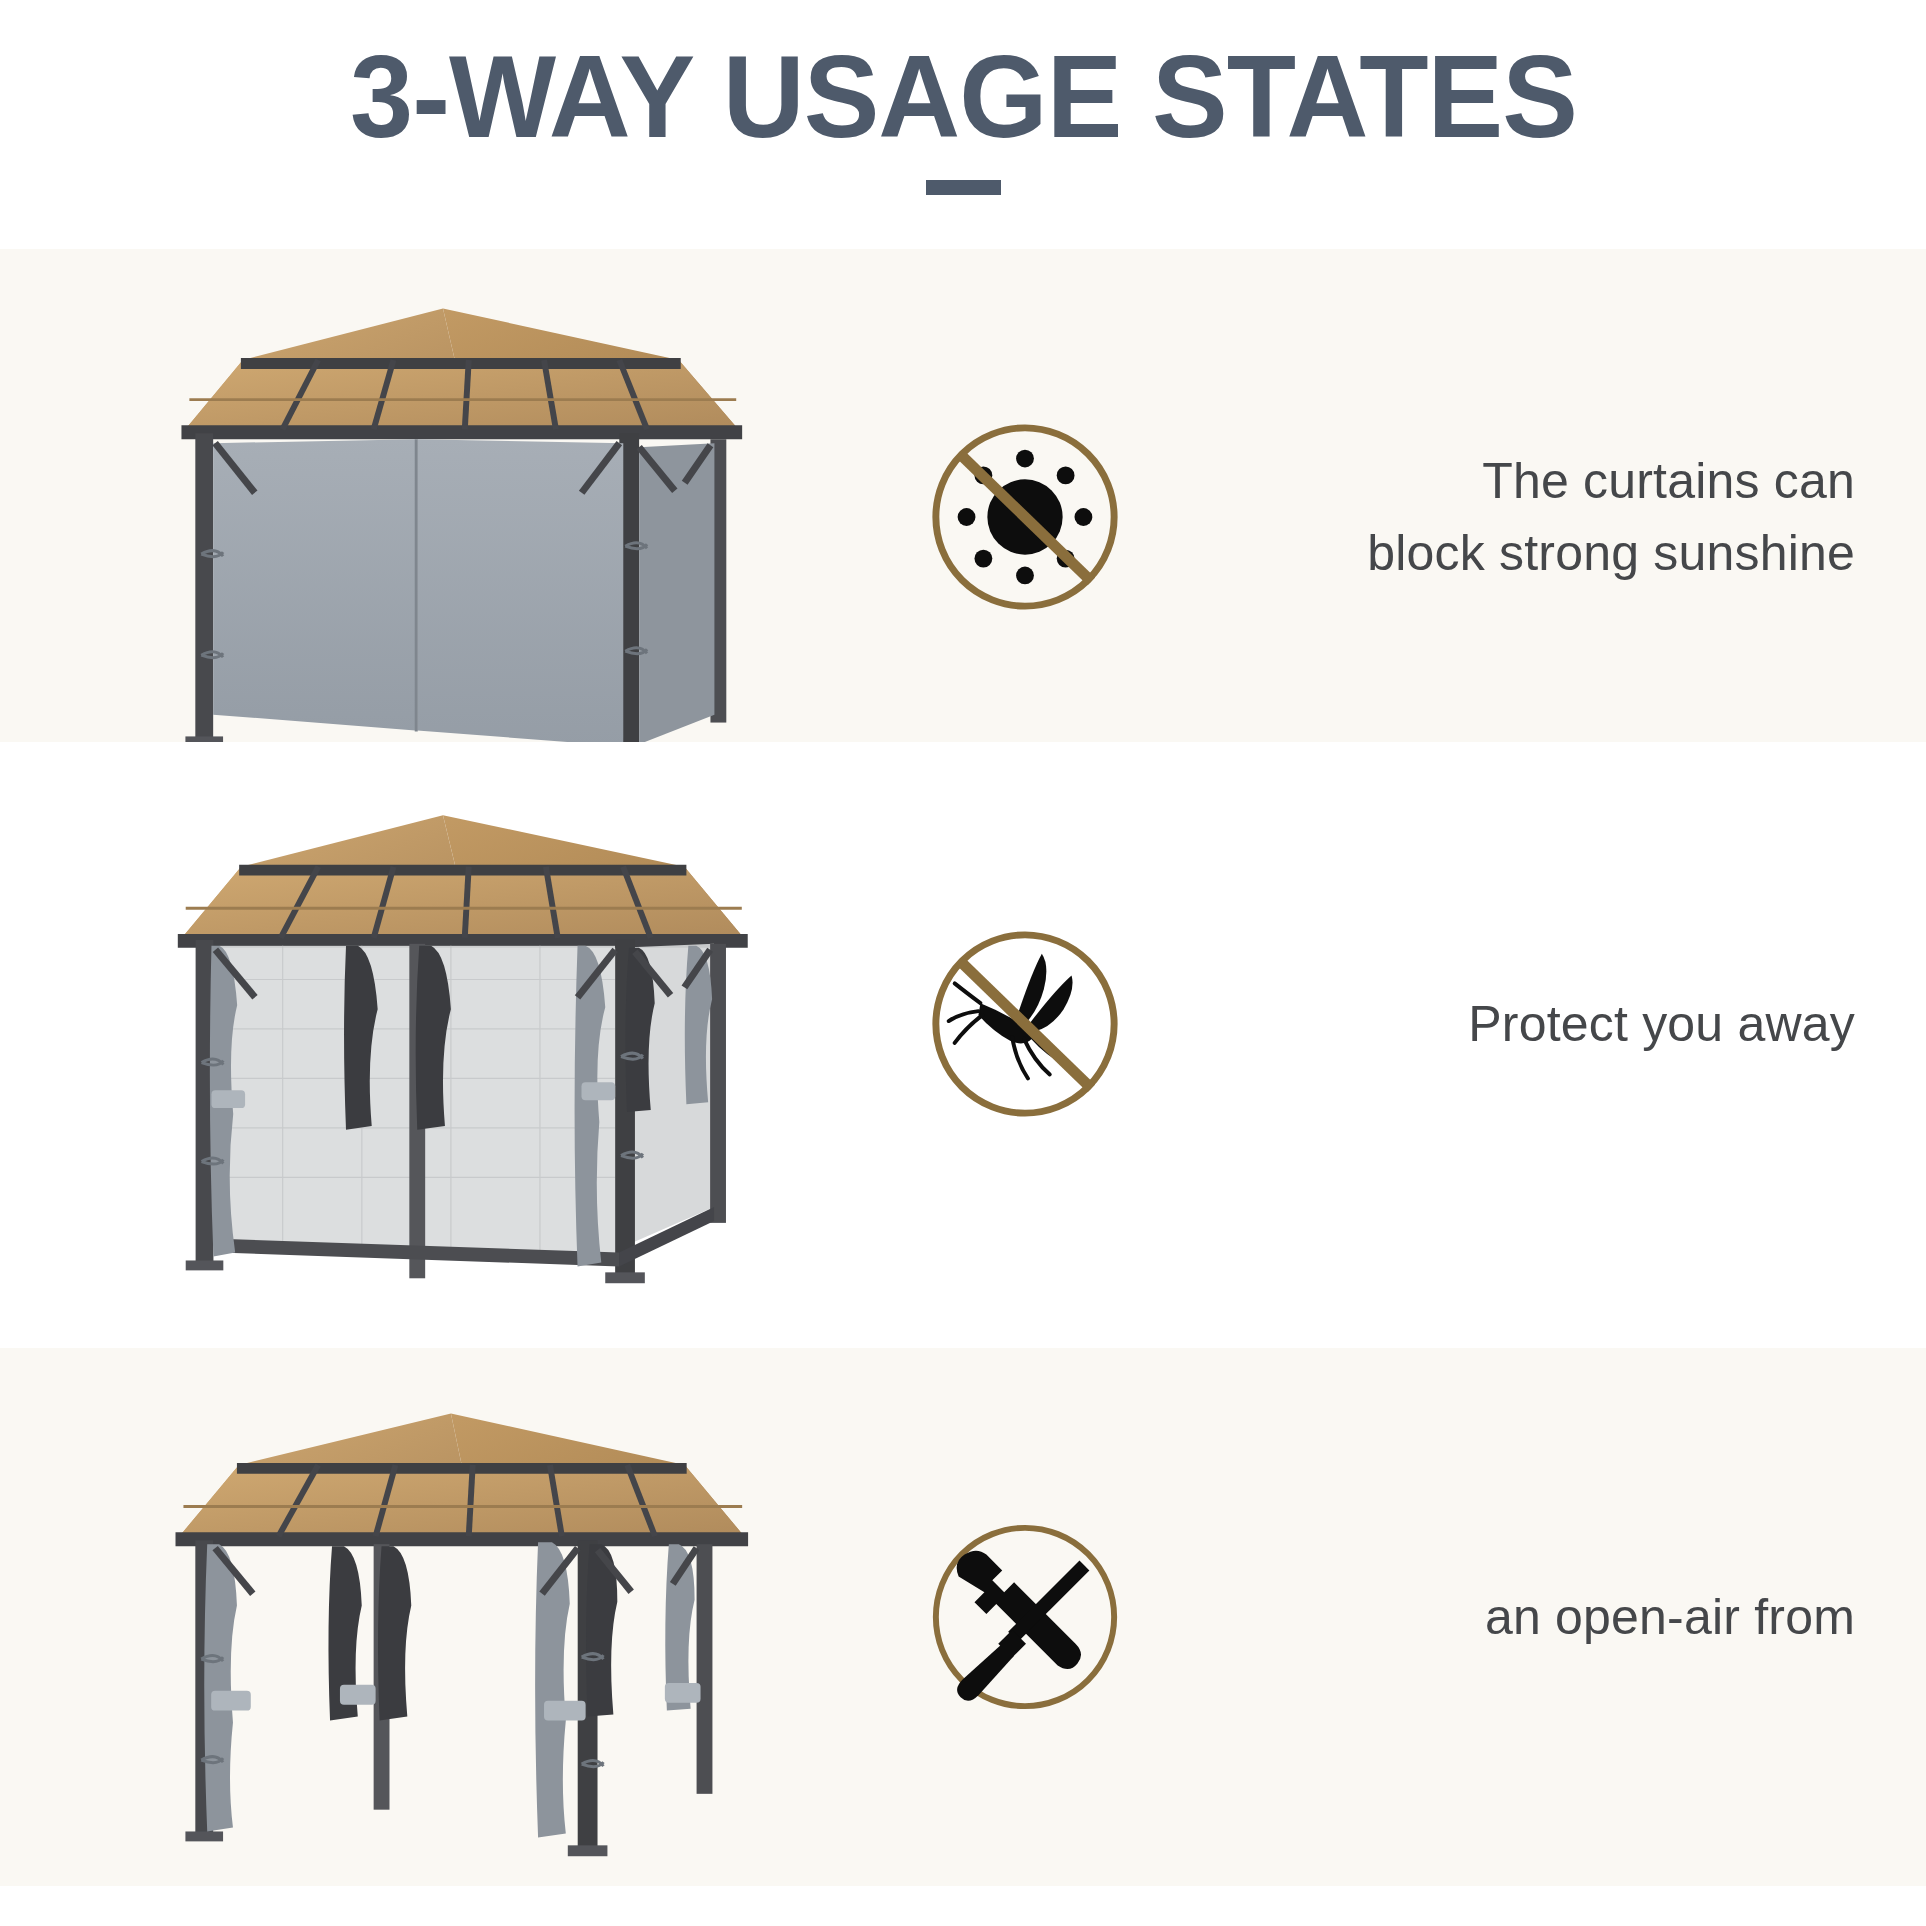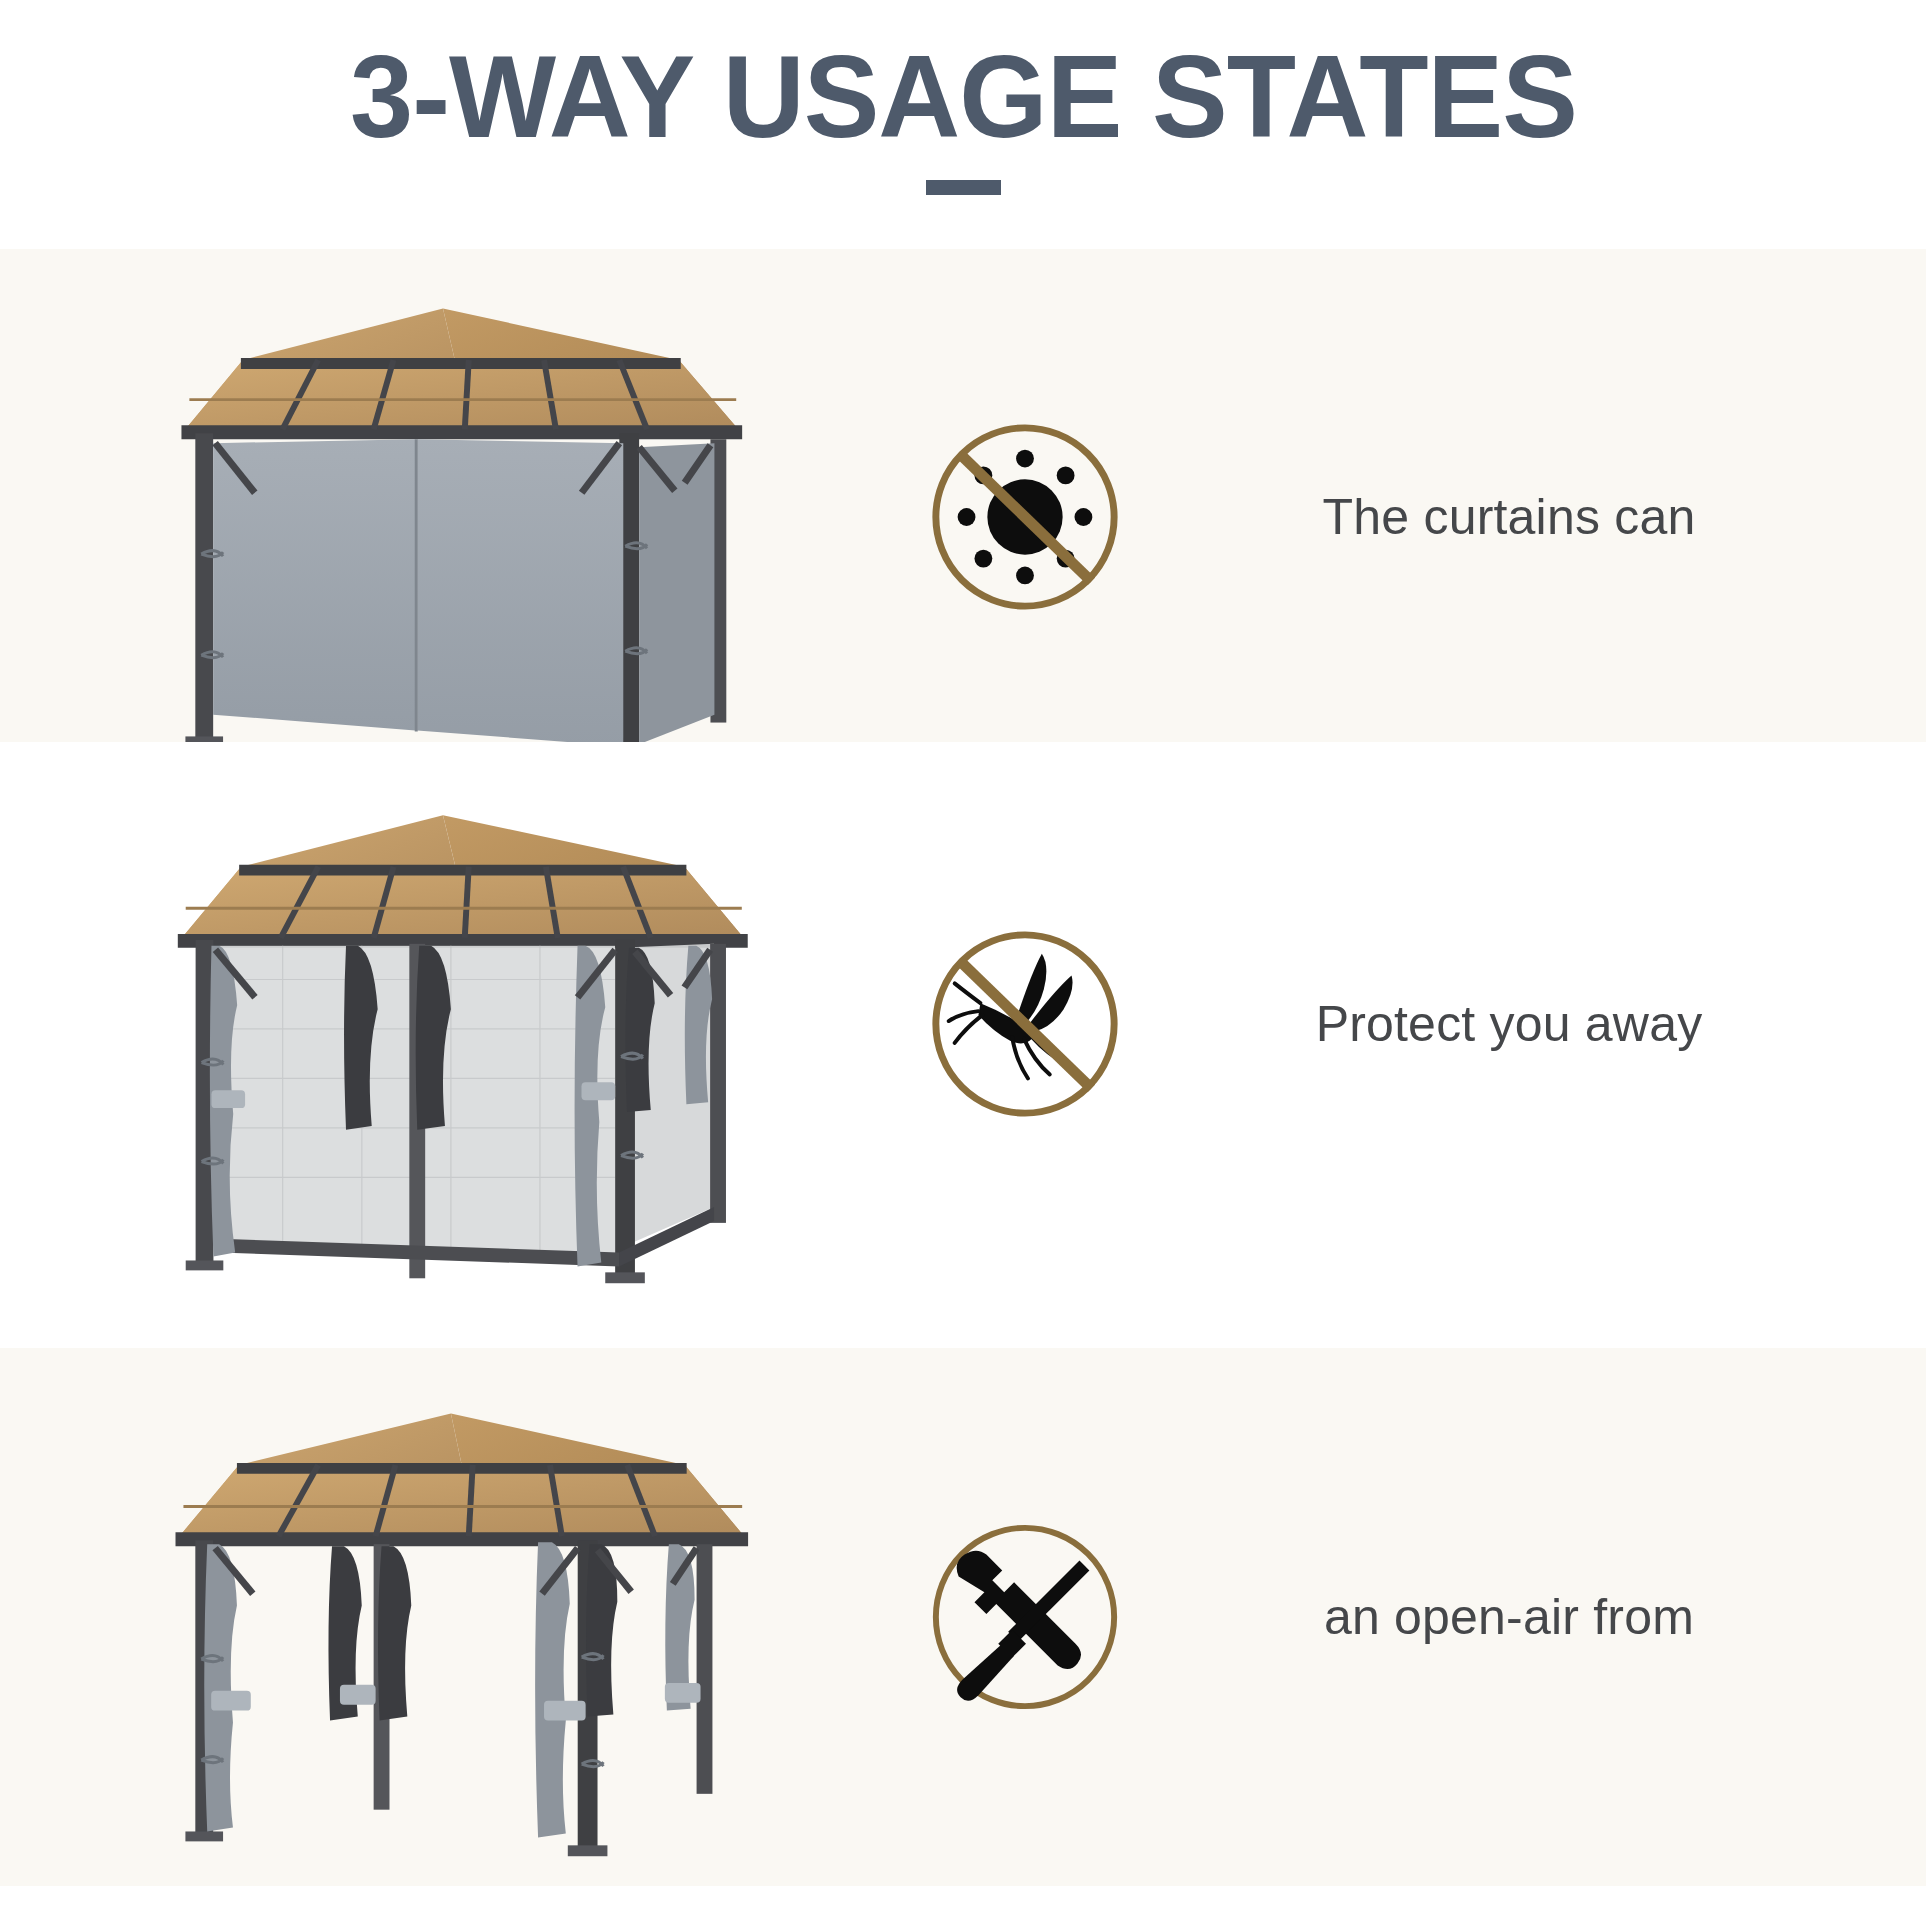--- a/index.html
+++ b/index.html
@@ -87,21 +87,21 @@
     position: relative;
     width: 208px;
     height: 208px;
     flex: 0 0 208px;
     margin-left: 30px;
   }
   .icon-badge svg { display: block; width: 208px; height: 208px; }
 
   .feature-text {
     flex: 1;
-    text-align: center;
+    text-align: right;
     font-family: "Liberation Sans Narrow", "Liberation Sans", sans-serif;
     font-weight: 400;
     font-size: 50px;
     line-height: 72px;
     color: #45474a;
     padding-left: 34px;
     padding-right: 26px;
     letter-spacing: 0.2px;
   }
   .feature-text span { display: block; }
@@ -198,20 +198,21 @@
             <circle cx="105" cy="164" r="9"></circle>
             <circle cx="63" cy="147" r="9"></circle>
             <circle cx="46" cy="105" r="9"></circle>
             <circle cx="63" cy="63" r="9"></circle>
           </g>
           <line x1="40" y1="42" x2="172" y2="170" stroke="#8a6e3c" stroke-width="11"></line>
         </svg>
       </div>
       <div class="feature-text">
         <span>The curtains can</span>
+        <span>block strong sunshine</span>
       </div>
     </div>
 
   </div>
 </div>
 
 <div class="band band-2">
   <div class="row-inner">
 
     <div class="gazebo-wrap">

